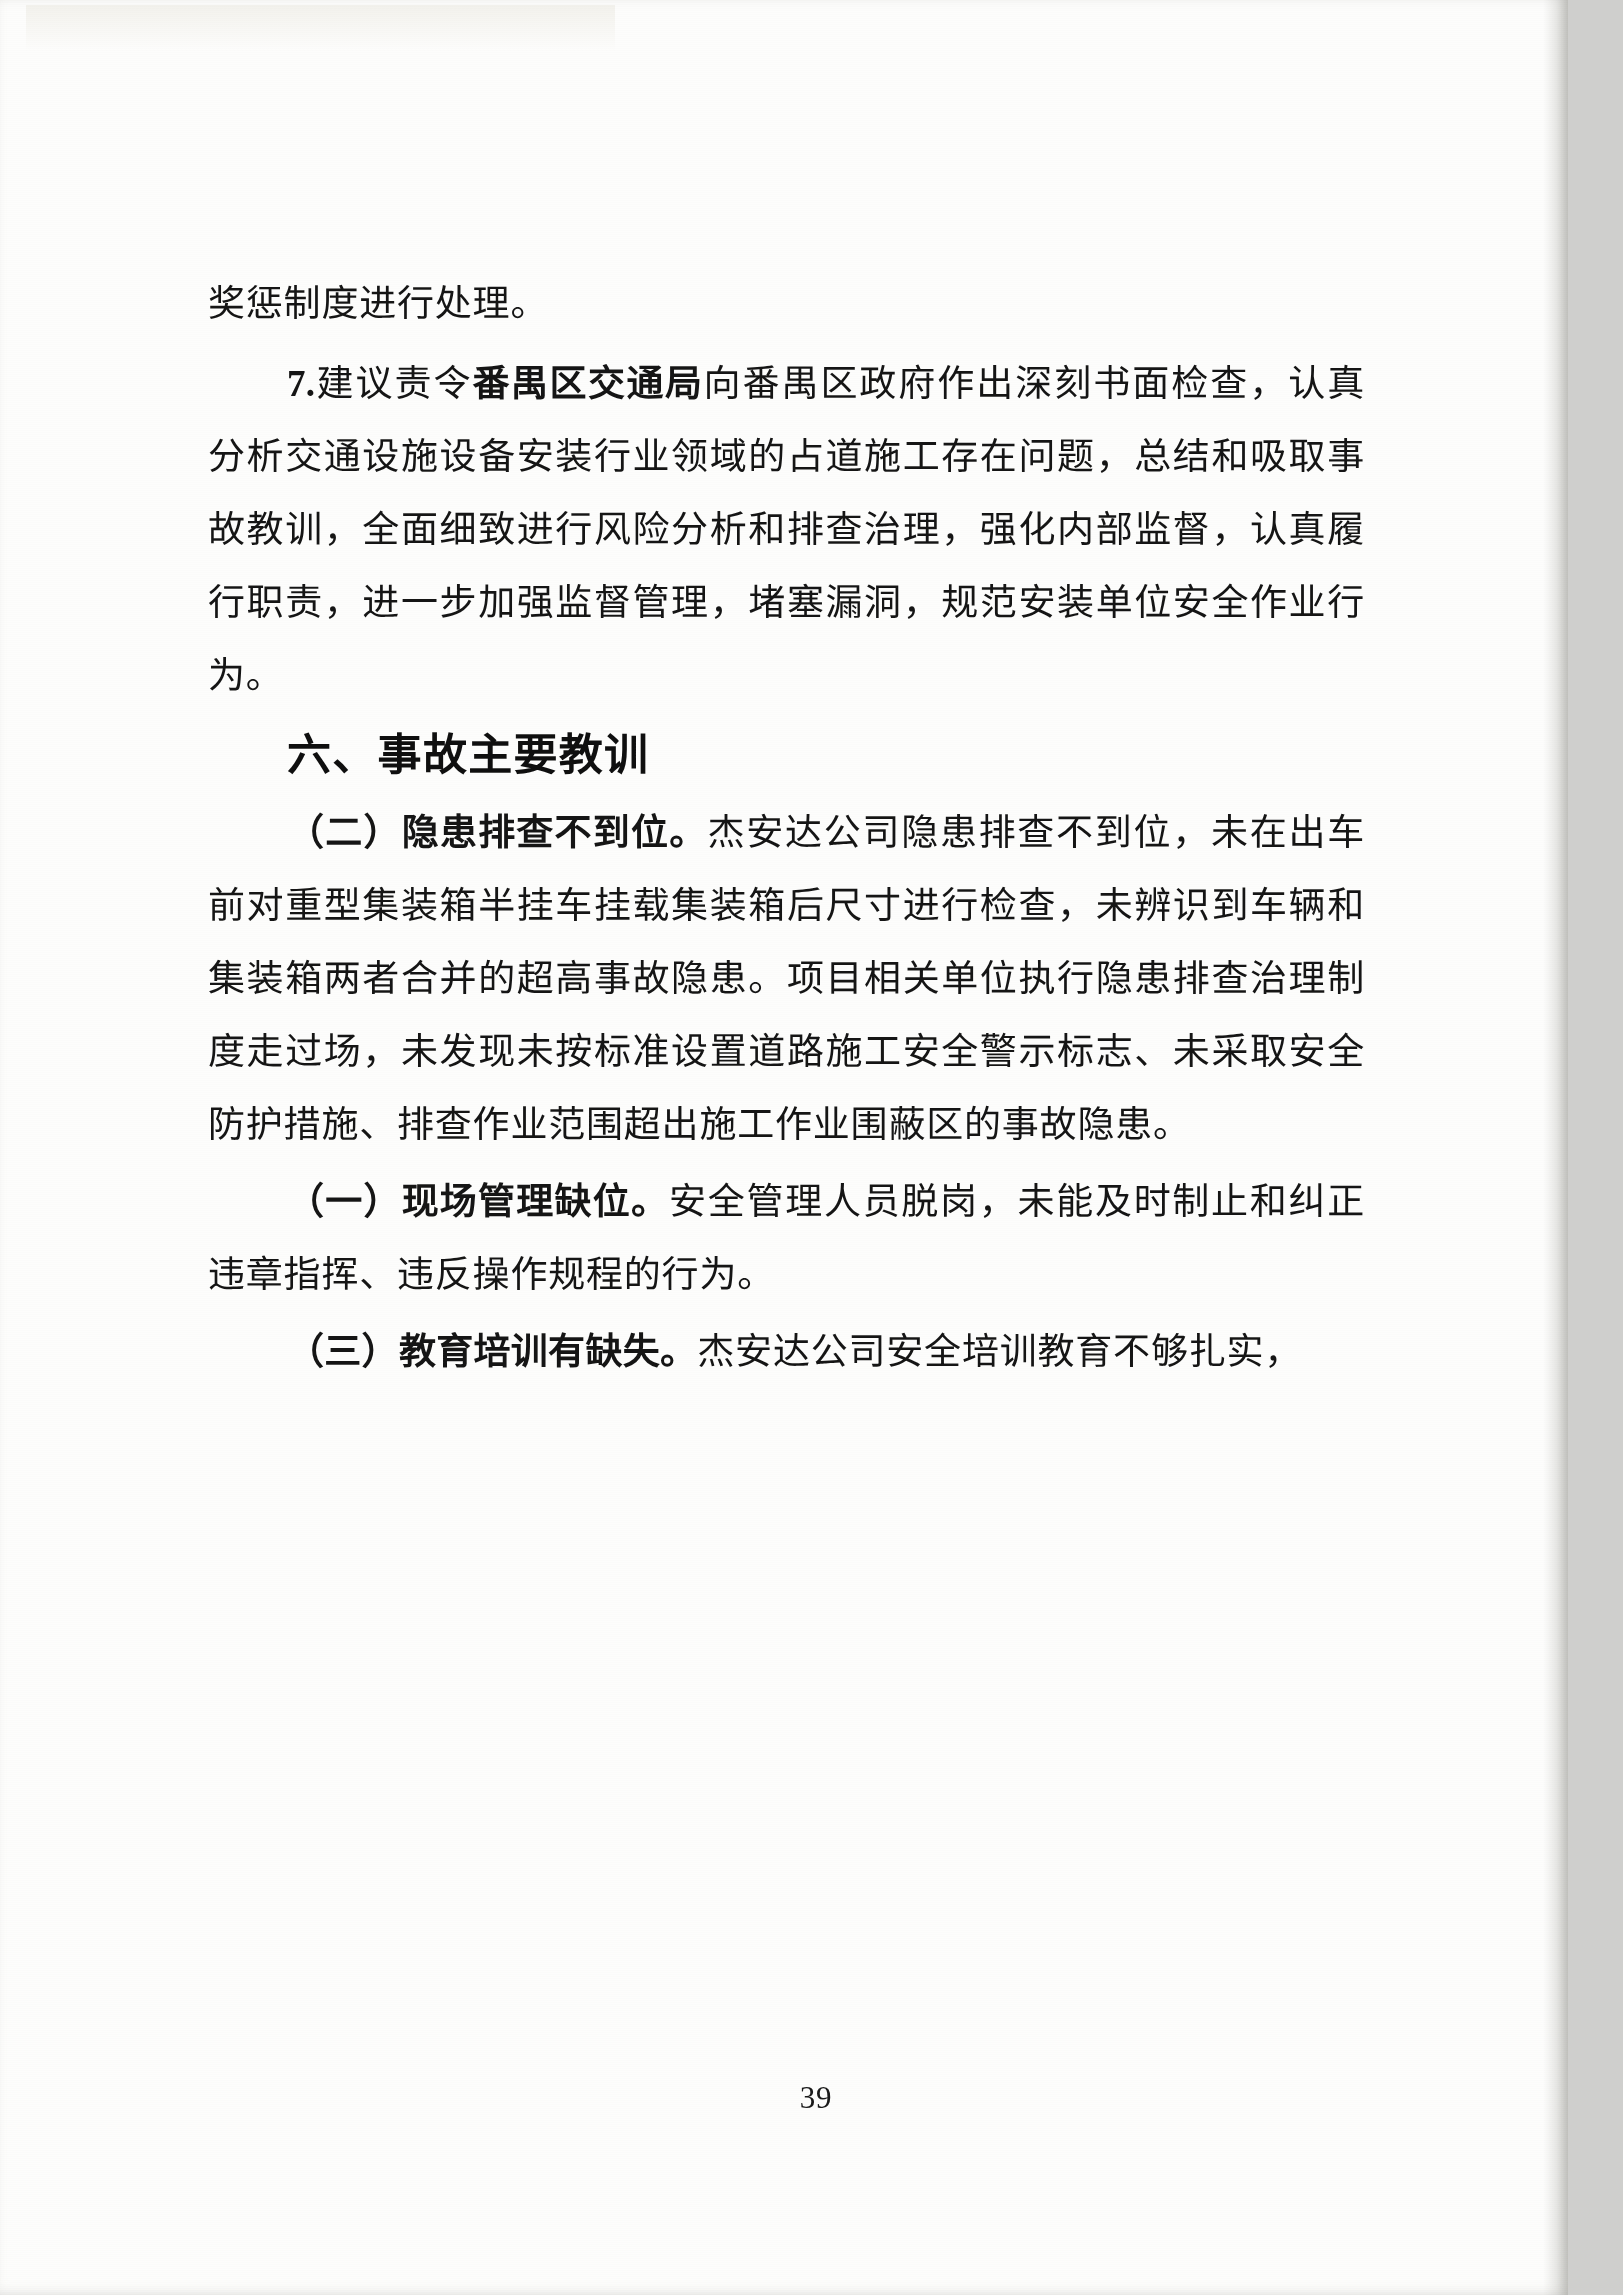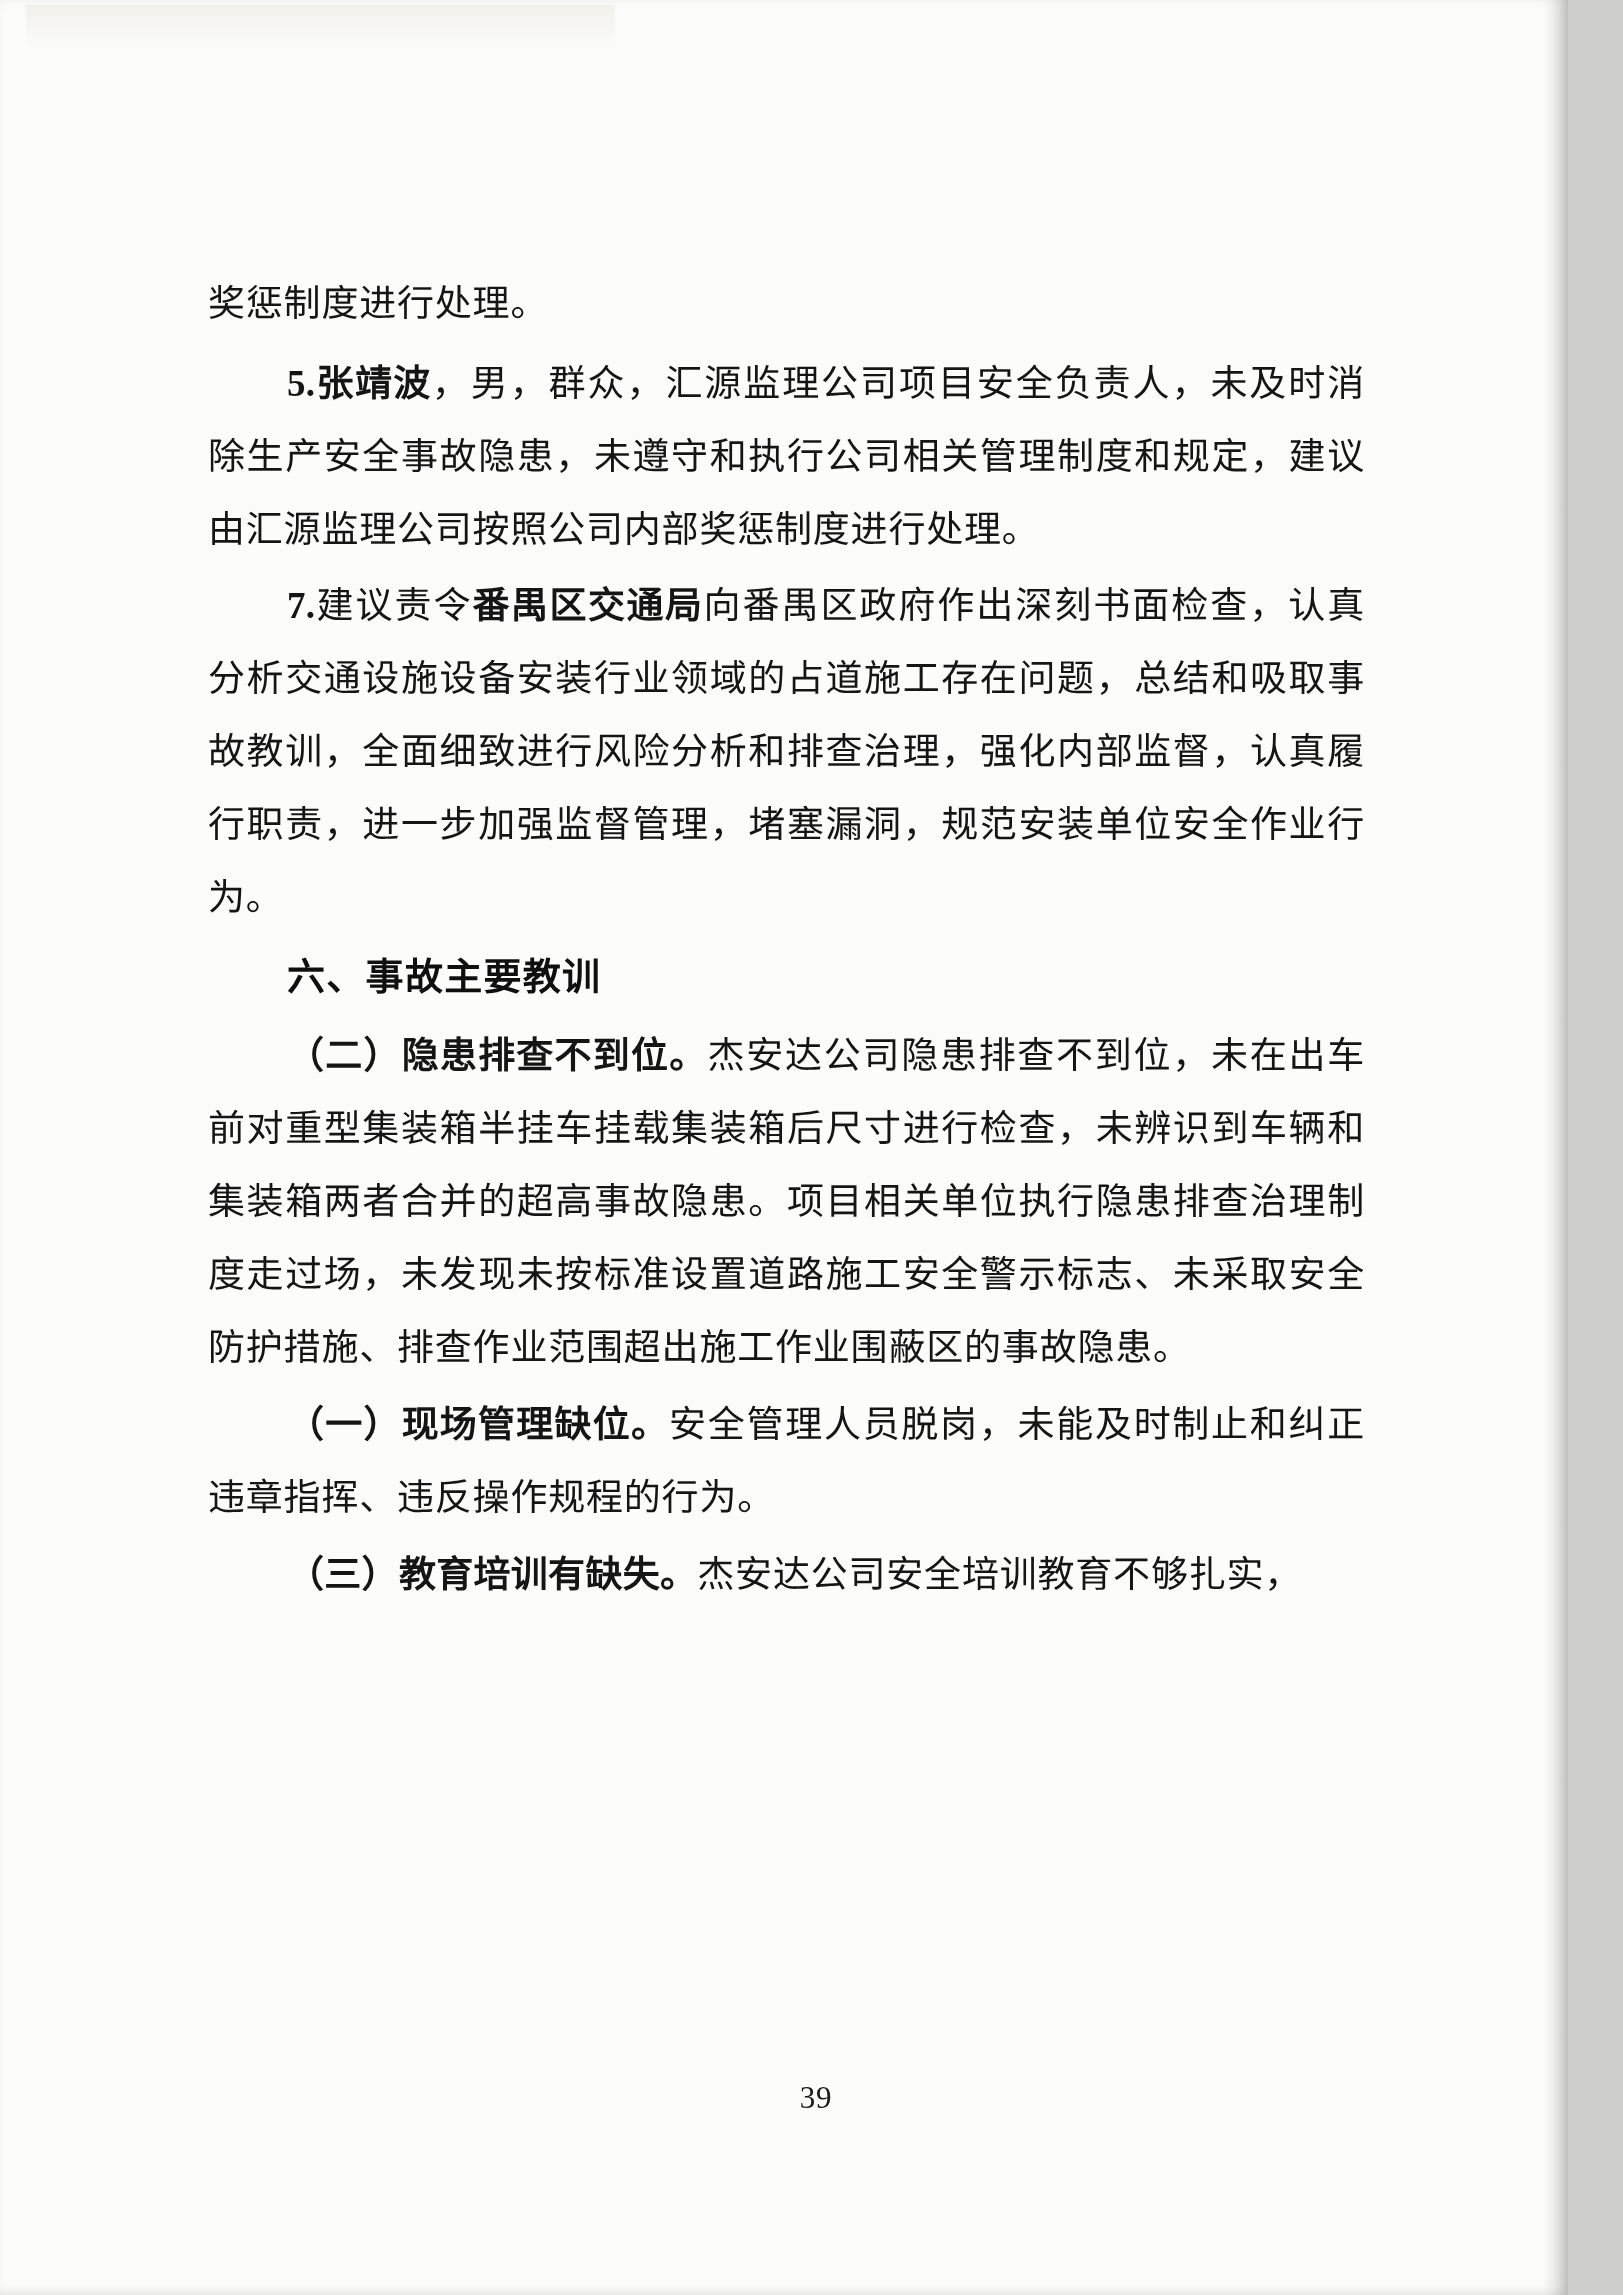--- a/index.html
+++ b/index.html
@@ -97,21 +97,21 @@
   .b {
     font-weight: 700;
     letter-spacing: 0.3px;
   }
 
   
   .heading {
     margin: 6.5px 0 5.2px 0;
     text-indent: 79px;
     font-family: "Liberation Sans", "DejaVu Sans", sans-serif;
-    font-size: 38px;
+    font-size: 44px;
     font-weight: 700;
     line-height: 73px;
     color: #0f0f0f;
     letter-spacing: 1.3px;
   }
 
   
   .gap-s { margin-bottom: 6.5px; }
 
   
@@ -149,21 +149,20 @@
 <div class="scan-canvas">
 
   <div class="paper">
 
     <div class="scan-smudge"></div>
 
     <div class="textblock">
 
       <p class="para cont gap-s">奖惩制度进行处理。</p>
 
-      <p class="para indent"><span class="b">5.</span><span class="b">张靖波</span><span>，男，群众，汇源监理公司项目安全负责人，未及时消除生产安全事故隐患，未遵守和执行公司相关管理制度和规定，建议由汇源监理公司按照公司内部奖惩制度进行处理。</span></p>
 
 
       <p class="para indent"><span class="b">7.</span><span>建议责令</span><span class="b">番禺区交通局</span><span>向番禺区政府作出深刻书面检查，认真分析交通设施设备安装行业领域的占道施工存在问题，总结和吸取事故教训，全面细致进行风险分析和排查治理，强化内部监督，认真履行职责，进一步加强监督管理，堵塞漏洞，规范安装单位安全作业行为。</span></p>
 
       <h2 class="heading">六、事故主要教训</h2>
 
       <p class="para indent"><span class="b">（二）隐患排查不到位。</span><span>杰安达公司隐患排查不到位，未在出车前对重型集装箱半挂车挂载集装箱后尺寸进行检查，未辨识到车辆和集装箱两者合并的超高事故隐患。项目相关单位执行隐患排查治理制度走过场，未发现未按标准设置道路施工安全警示标志、未采取安全防护措施、排查作业范围超出施工作业围蔽区的事故隐患。</span></p>
 
       <p class="para indent"><span class="b">（一）现场管理缺位。</span><span>安全管理人员脱岗，未能及时制止和纠正违章指挥、违反操作规程的行为。</span></p>
 

